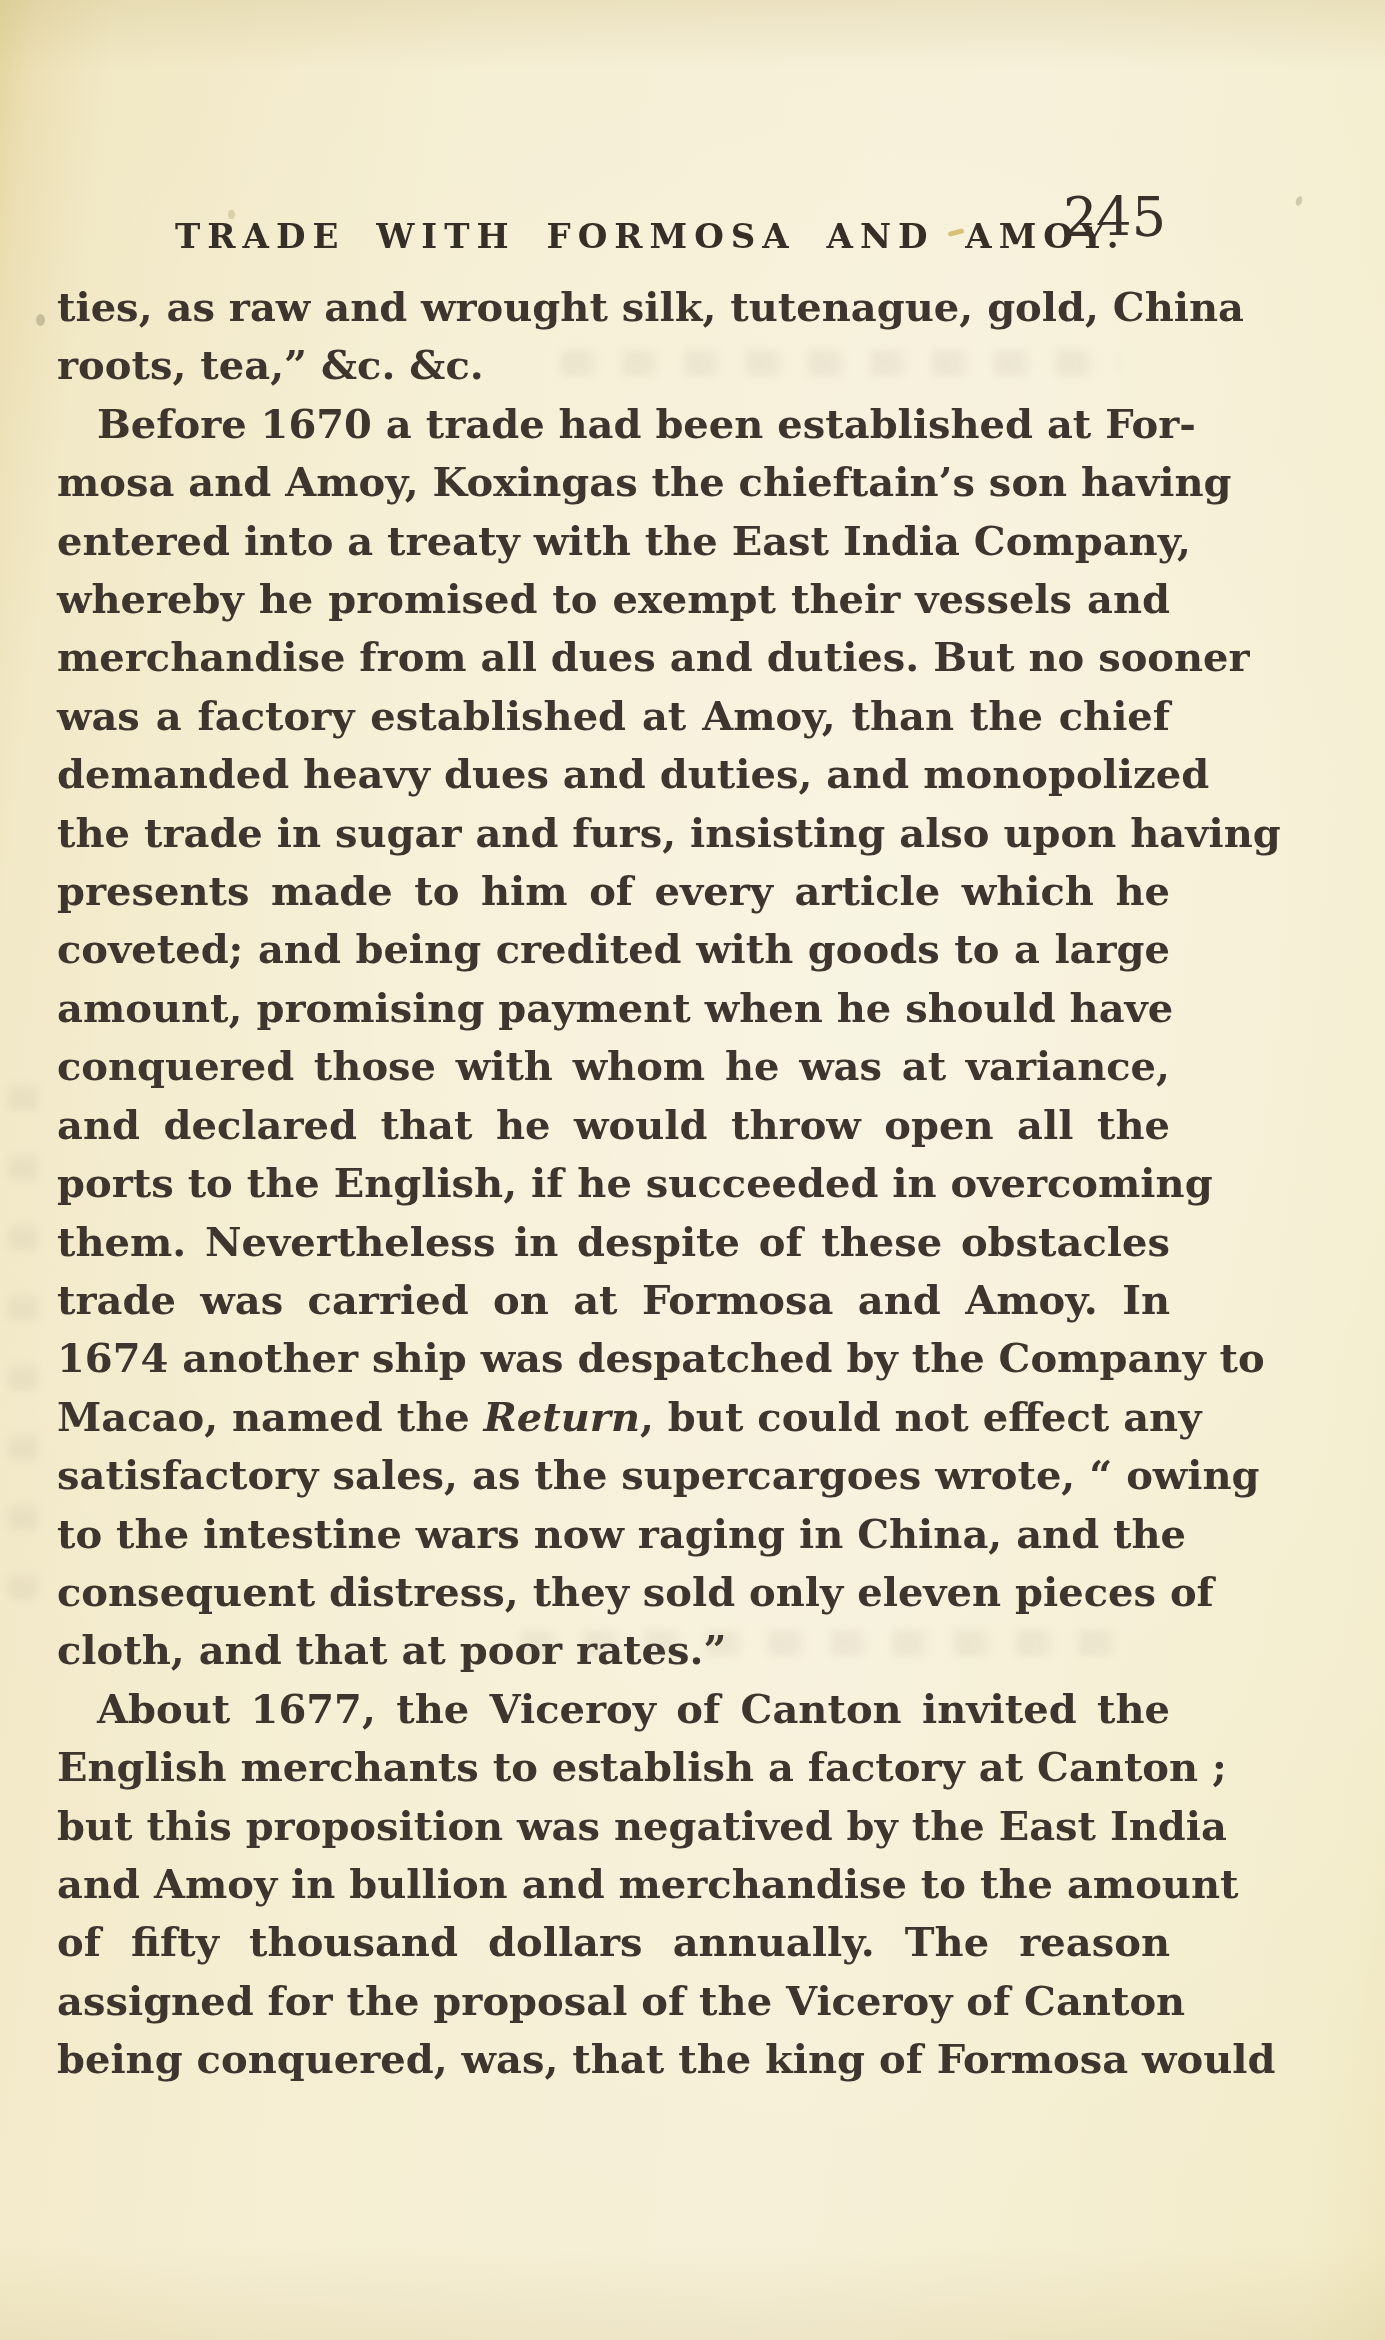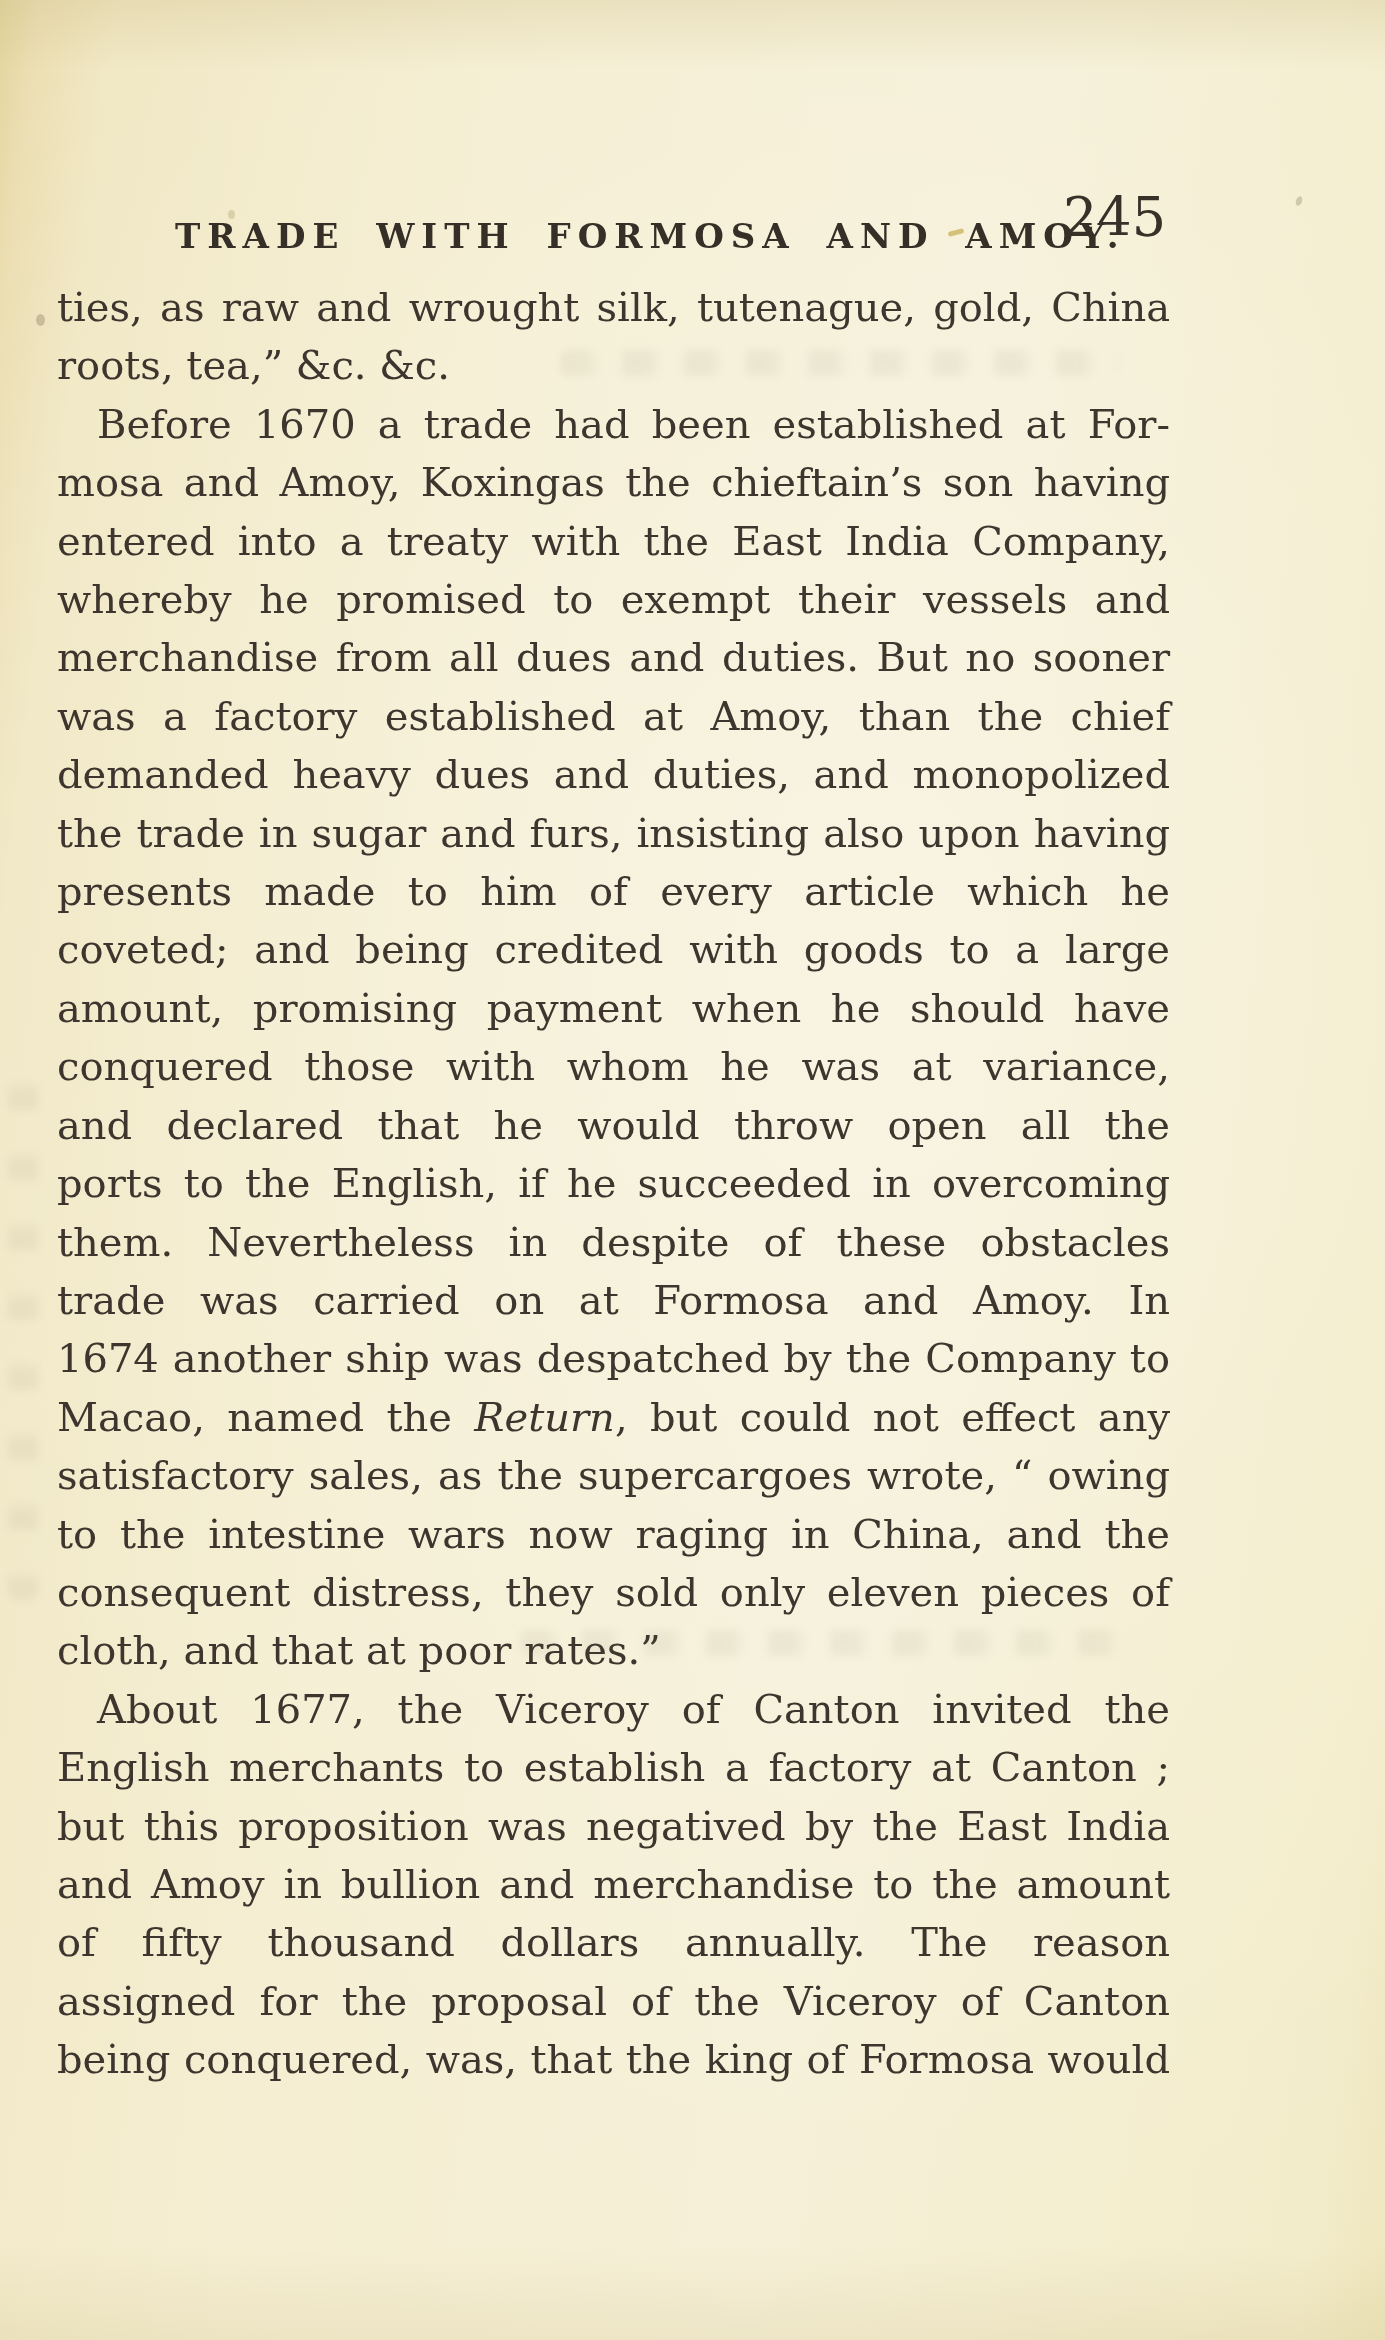--- a/index.html
+++ b/index.html
@@ -50,20 +50,21 @@
     font-weight: 400;
     color: #38312a;
   }
 
   
   .bodytext {
     position: absolute;
     left: 57px;
     top: 278px;
     width: 1113px;
+    font-weight: bold;
   }
   .line {
     line-height: 58.4px;
     font-size: 40px;
     white-space: nowrap;
     text-align: justify;
     text-align-last: justify;
     color: #3e362e;
   }
   .line.end {

